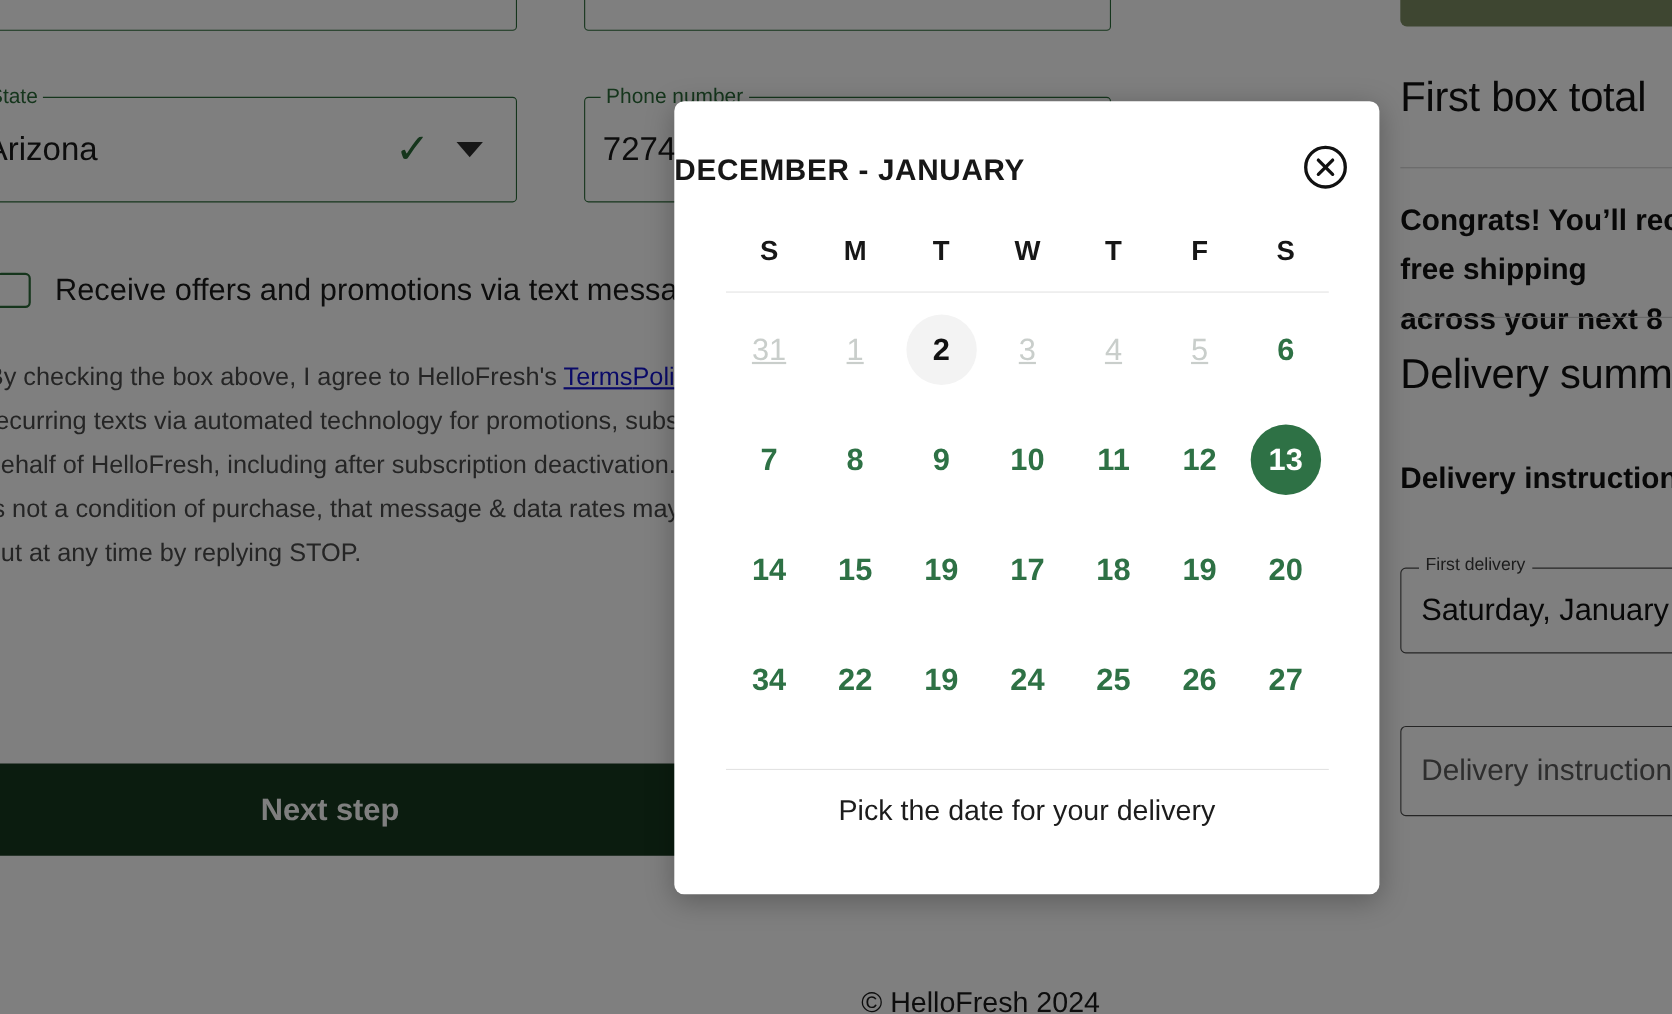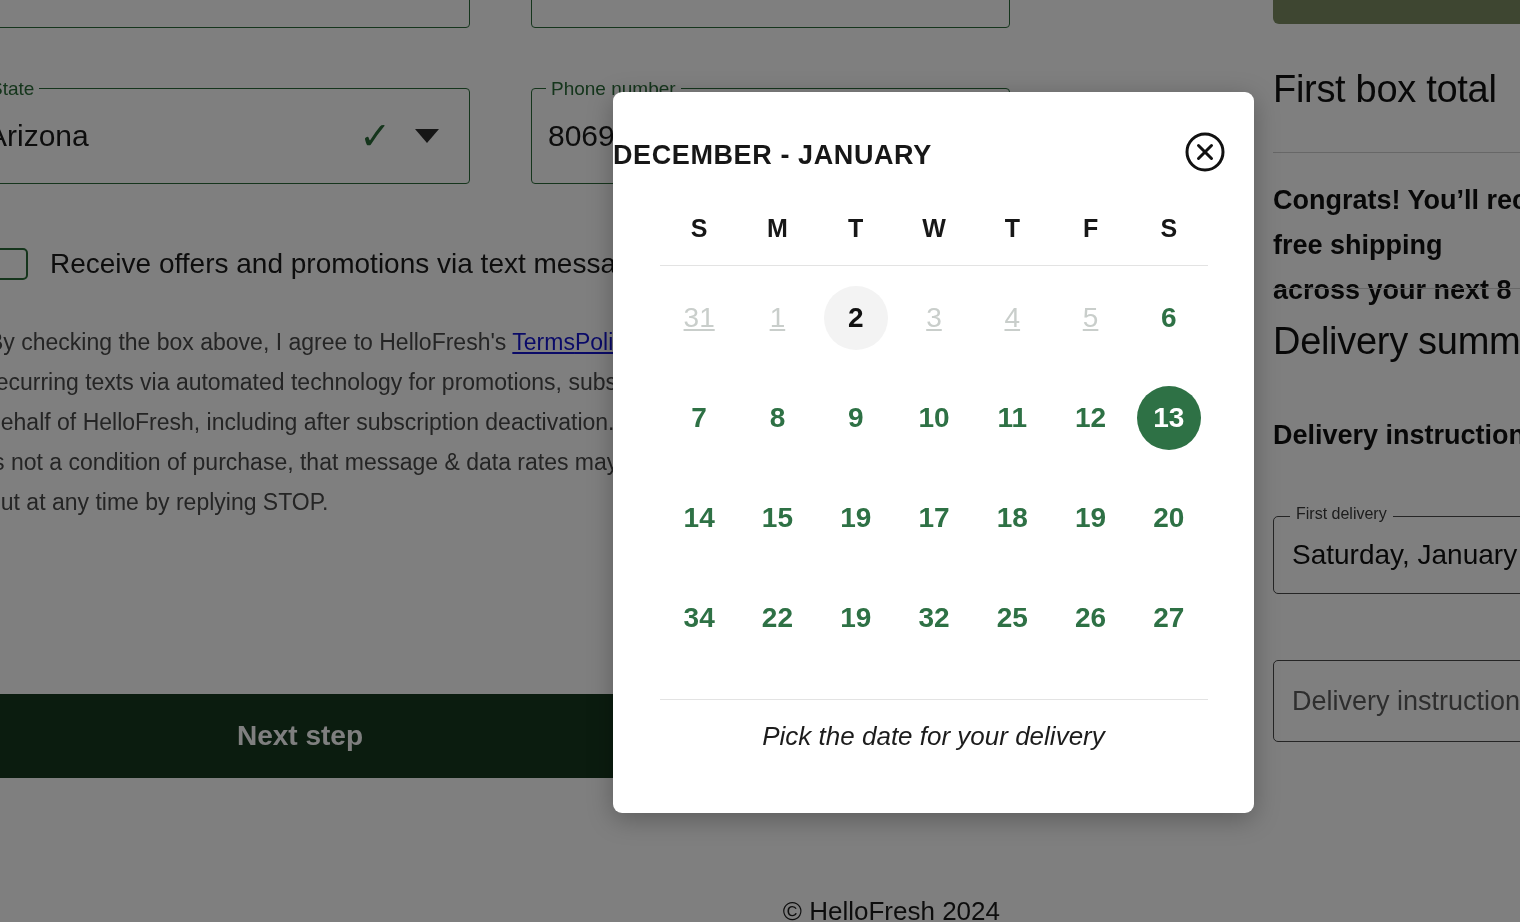--- a/index.html
+++ b/index.html
@@ -332,21 +332,20 @@
     background: #e3e3e3;
   }
   .modal-foot {
     position: absolute;
     left: 0;
     top: 629px;
     width: 641px;
     text-align: center;
     font-size: 26px;
     color: #1c1c1c;
-    font-style: italic;
   }
 </style>
 </head>
 <body>
 
 <div id="root">
 
   <div class="page">
 
     <div class="field" style="left:-30px; top:-72px; width:500px; height:100px;">
@@ -361,21 +360,21 @@
 
     <div class="field" style="left:-30px; top:88px; width:500px; height:96px;">
       <span class="legend">State</span>
       <span class="value">Arizona</span>
       <span class="check">✓</span>
       <span class="caret"></span>
     </div>
 
     <div class="field" style="left:531px; top:88px; width:479px; height:96px;">
       <span class="legend">Phone number</span>
-      <span class="value">8069</span>
+      <span class="value">7274</span>
     </div>
 
     <div class="cb-row">
       <span class="cb-box"></span>
       <span class="cb-label">Receive offers and promotions via text message</span>
     </div>
 
     <p class="legalese"><span>By checking the box above, I agree to HelloFresh's </span><a href="#">Terms</a><a href="#">Policy</a><span> and agree to receive recurring texts via automated technology for promotions, subscriptions, etc., by or on behalf of HelloFresh, including after subscription deactivation. I understand that consent is not a condition of purchase, that message &amp; data rates may apply, and that I may opt out at any time by replying STOP.</span></p>
 
     <button class="next-step">Next step</button>
@@ -453,21 +452,21 @@
           <div class="day">14</div>
           <div class="day">15</div>
           <div class="day">19</div>
           <div class="day">17</div>
           <div class="day">18</div>
           <div class="day">19</div>
           <div class="day">20</div>
           <div class="day">34</div>
           <div class="day">22</div>
           <div class="day">19</div>
-          <div class="day">32</div>
+          <div class="day">24</div>
           <div class="day">25</div>
           <div class="day">26</div>
           <div class="day">27</div>
         </div>
     </div>
 
     <div class="modal-divider"></div>
     <div class="modal-foot">Pick the date for your delivery</div>
   </div>
 </div>

